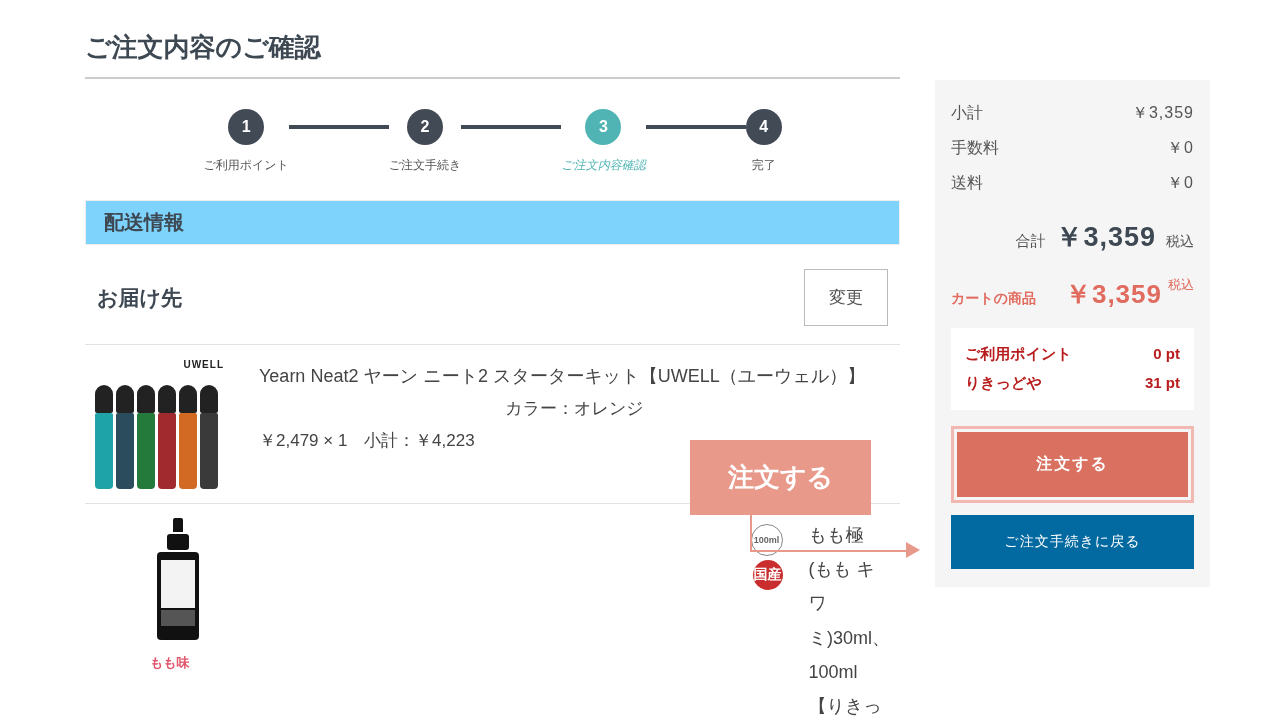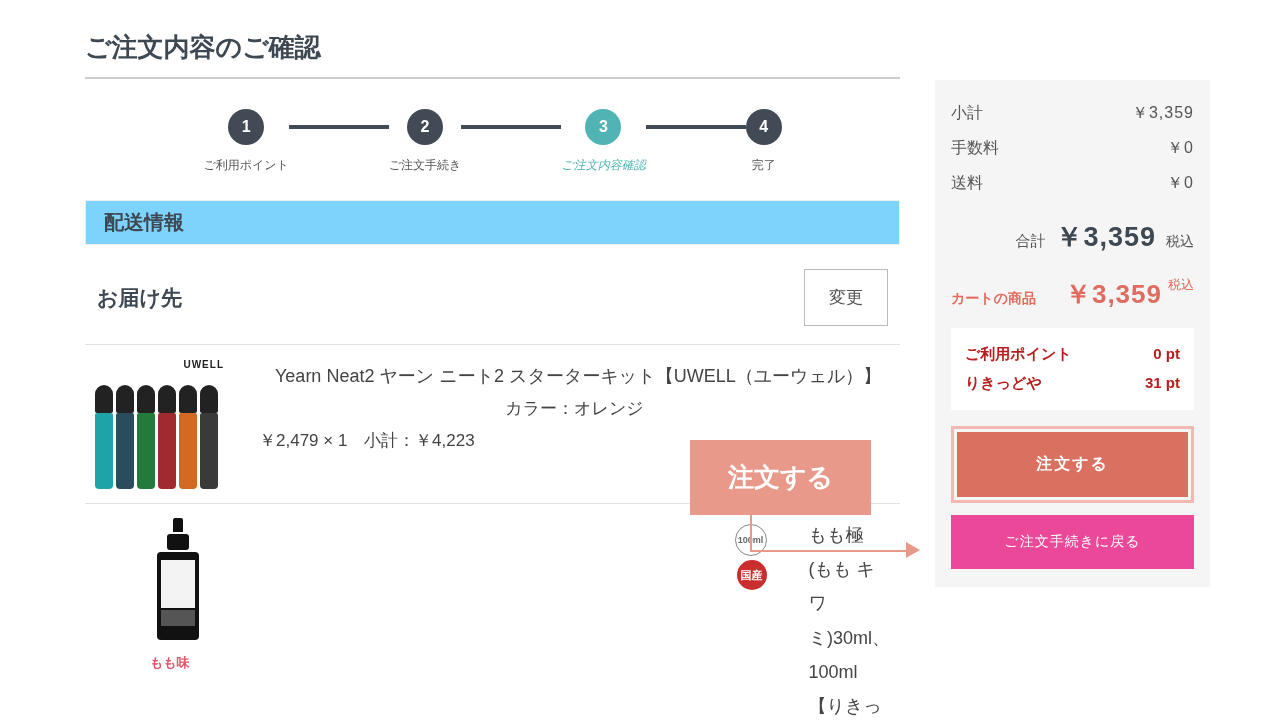--- a/index.html
+++ b/index.html
@@ -101,21 +101,21 @@
     }
     .item-img {
       width: 150px;
       height: 130px;
       display: flex;
       align-items: center;
       justify-content: center;
       position: relative;
     }
     .item-info { flex: 1; line-height: 1.9; }
-    .item-title { font-size: 18px; color: #444; margin-left: 16px; }
+    .item-title { font-size: 18px; color: #444; }
     .item-opt { font-size: 17px; color: #444; text-align: center; }
     .item-price { font-size: 17px; color: #444; }
     .item-price .sub { display: inline-block; margin-left: 12px; }
     
     .uwell-logo { position: absolute; top: 0; right: 21px; font-size: 10px; font-weight: 800; letter-spacing: 1px; color: #222; }
     .vapes { display: flex; align-items: flex-end; position: absolute; bottom: 0; left: 0; }
     .vape-cap { width: 18px; height: 28px; border-radius: 9px 9px 2px 2px; background: #222; }
     .vape-body { width: 18px; height: 76px; border-radius: 2px 2px 4px 4px; }
     .vape { display: flex; flex-direction: column; align-items: center; margin-right: 3px; }
     
@@ -125,21 +125,21 @@
       left: 62px; top: 0;
       width: 42px;
     }
     .bottle-nozzle { width: 10px; height: 14px; background: #111; margin: 0 auto; border-radius: 2px 2px 0 0; }
     .bottle-mid { width: 22px; height: 16px; background: #111; margin: 0 auto; border-radius: 3px; margin-top: 2px; }
     .bottle-body { width: 42px; height: 88px; background: #111; margin: 0 auto; border-radius: 4px; margin-top: 2px; position: relative; }
     .bottle-label-white { position: absolute; top: 8px; left: 4px; right: 4px; height: 48px; background: #f3f3f3; }
     .bottle-label-gray { position: absolute; top: 58px; left: 4px; right: 4px; height: 16px; background: #555; }
     .momo-label { position: absolute; bottom: -4px; left: 55px; font-size: 13px; color: #e0546a; font-weight: 700; }
     .badge-100ml { position: absolute; top: 6px; right: 12px; width: 30px; height: 30px; border: 1.5px solid #888; border-radius: 50%; display: flex; align-items: center; justify-content: center; font-size: 9px; font-weight: 600; color: #666; background: #fff; }
-    .badge-domestic { position: absolute; top: 42px; right: 12px; width: 30px; height: 30px; border-radius: 50%; background: #c92d2d; color: #fff; display: flex; align-items: center; justify-content: center; font-size: 11px; font-weight: 700; }
+    .badge-domestic { position: absolute; top: 42px; right: 12px; width: 30px; height: 30px; border-radius: 50%; background: #c92d2d; color: #fff; display: flex; align-items: center; justify-content: center; font-size: 14px; font-weight: 700; }
     
     .sidebar {
       width: 275px;
       background: #f5f5f5;
       padding: 16px 16px 18px 16px;
       box-sizing: border-box;
       margin-top: 50px;
       align-self: flex-start;
     }
     .sb-row { display: flex; justify-content: space-between; padding: 7px 0; font-size: 16px; color: #555; }
@@ -162,21 +162,21 @@
       color: #fff;
       border: none;
       padding: 22px 0;
       font-size: 16px;
       font-weight: 600;
       letter-spacing: 2px;
       cursor: pointer;
     }
     .back-btn {
       width: 100%;
-      background: #ec4899;
+      background: #0369a1;
       color: #fff;
       border: none;
       padding: 18px 0;
       font-size: 14px;
       letter-spacing: 1px;
       cursor: pointer;
       margin-top: 12px;
     }
     
     .callout {

